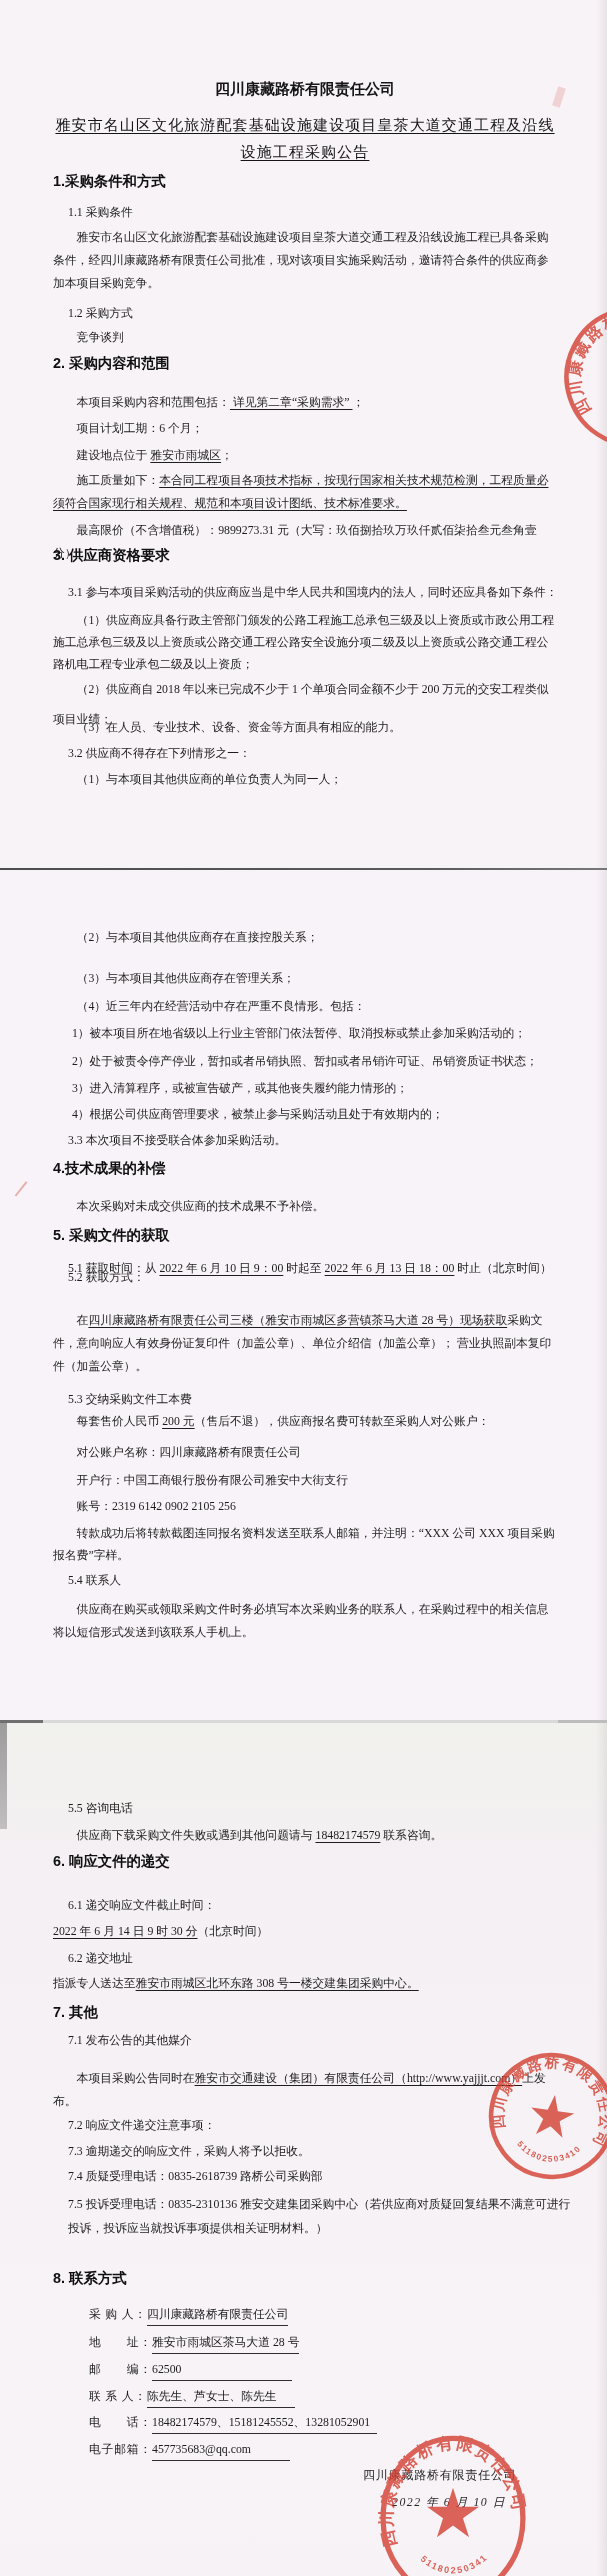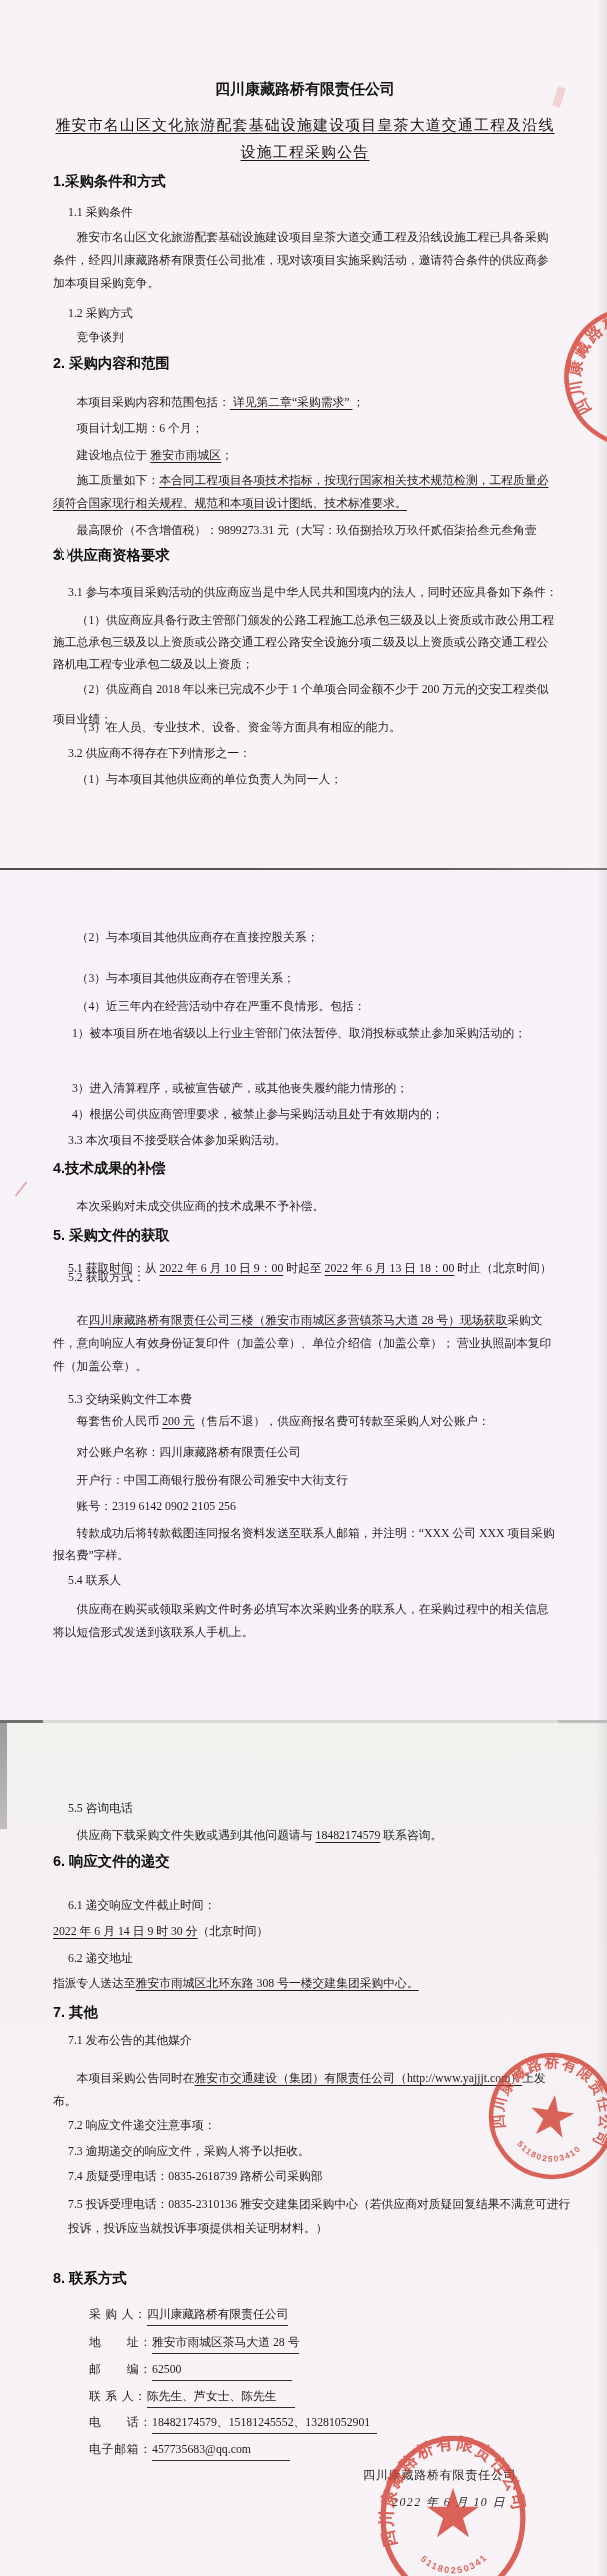--- a/index.html
+++ b/index.html
@@ -81,20 +81,21 @@
   </div>
 
   <div class="sep1"></div>
 
   <div class="page" id="page2">
     <div class="shade"></div>
     <div class="t ind" style="top:56px">（2）与本项目其他供应商存在直接控股关系；</div>
     <div class="t ind" style="top:97px">（3）与本项目其他供应商存在管理关系；</div>
     <div class="t ind" style="top:125px">（4）近三年内在经营活动中存在严重不良情形。包括：</div>
     <div class="t" style="top:152px;text-indent:1.6em">1）被本项目所在地省级以上行业主管部门依法暂停、取消投标或禁止参加采购活动的；</div>
+    <div class="t" style="top:180px;text-indent:1.6em">2）处于被责令停产停业，暂扣或者吊销执照、暂扣或者吊销许可证、吊销资质证书状态；</div>
     <div class="t" style="top:207px;text-indent:1.6em">3）进入清算程序，或被宣告破产，或其他丧失履约能力情形的；</div>
     <div class="t" style="top:233px;text-indent:1.6em">4）根据公司供应商管理要求，被禁止参与采购活动且处于有效期内的；</div>
     <div class="t sub" style="top:259px">3.3 本次项目不接受联合体参加采购活动。</div>
 
     <div class="t h" style="top:288px">4.技术成果的补偿</div>
     <div class="t ind" style="top:325px">本次采购对未成交供应商的技术成果不予补偿。</div>
 
     <div class="t h" style="top:355px">5. 采购文件的获取</div>
     <div class="t sub" style="top:387px"><span>5.1 获取时间：从 </span><span class="u">2022 年 6 月 10 日 9：00</span><span> 时起至 </span><span class="u">2022 年 6 月 13 日 18：00</span><span> 时止（北京时间）</span></div>
     <div class="t sub" style="top:396px">5.2 获取方式：</div>

